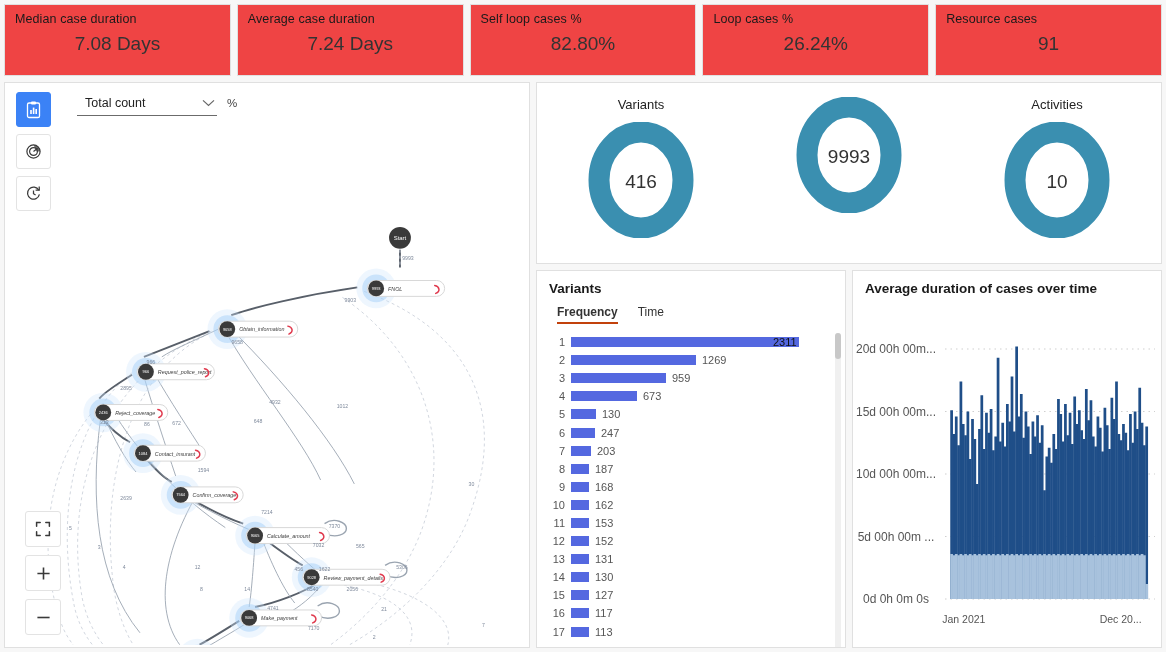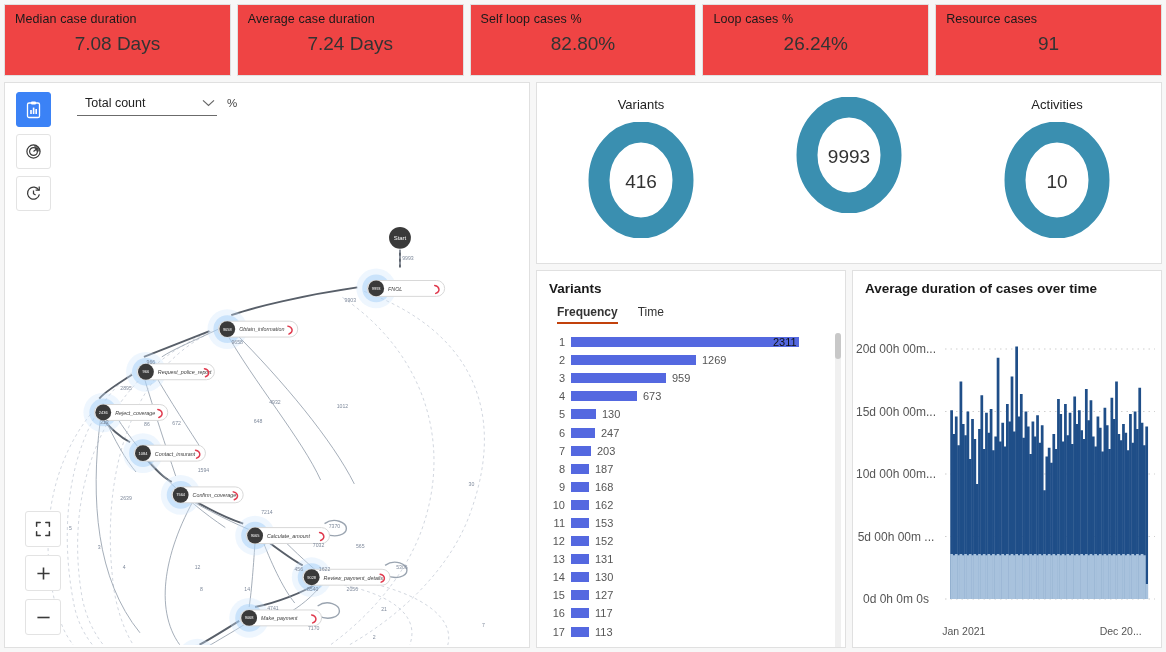--- a/index.html
+++ b/index.html
@@ -97,21 +97,21 @@
   .var-val { margin-left: 6px; color: #555; font-size: 11px; white-space: nowrap; }
   .var-val.inside { margin-left: -26px; color: #111; }
   .scrollbar-track {
     position: absolute; right: 4px; top: 0; width: 6px; height: 316px;
     background: #f0f0f0; border-radius: 3px;
   }
   .scrollbar-thumb { width: 6px; height: 26px; background: #c8c8c8; border-radius: 3px; }
 
   .dur-chart { position: relative; height: 345px; }
   .y-tick { position: absolute; font-size: 12px; color: #555; text-align: center; width: 86px; }
-  .x-tick { position: absolute; font-size: 10.5px; color: #555; bottom: 4px; }
+  .x-tick { position: absolute; font-size: 10.5px; color: #555; bottom: 16px; }
 </style>
 </head>
 <body>
 
 <div class="dashboard">
 
   <div class="kpi-row" id="kpi-row">
       <div class="kpi-card">
         <div class="kpi-title">Median case duration</div>
         <div class="kpi-value">7.08 Days</div>

